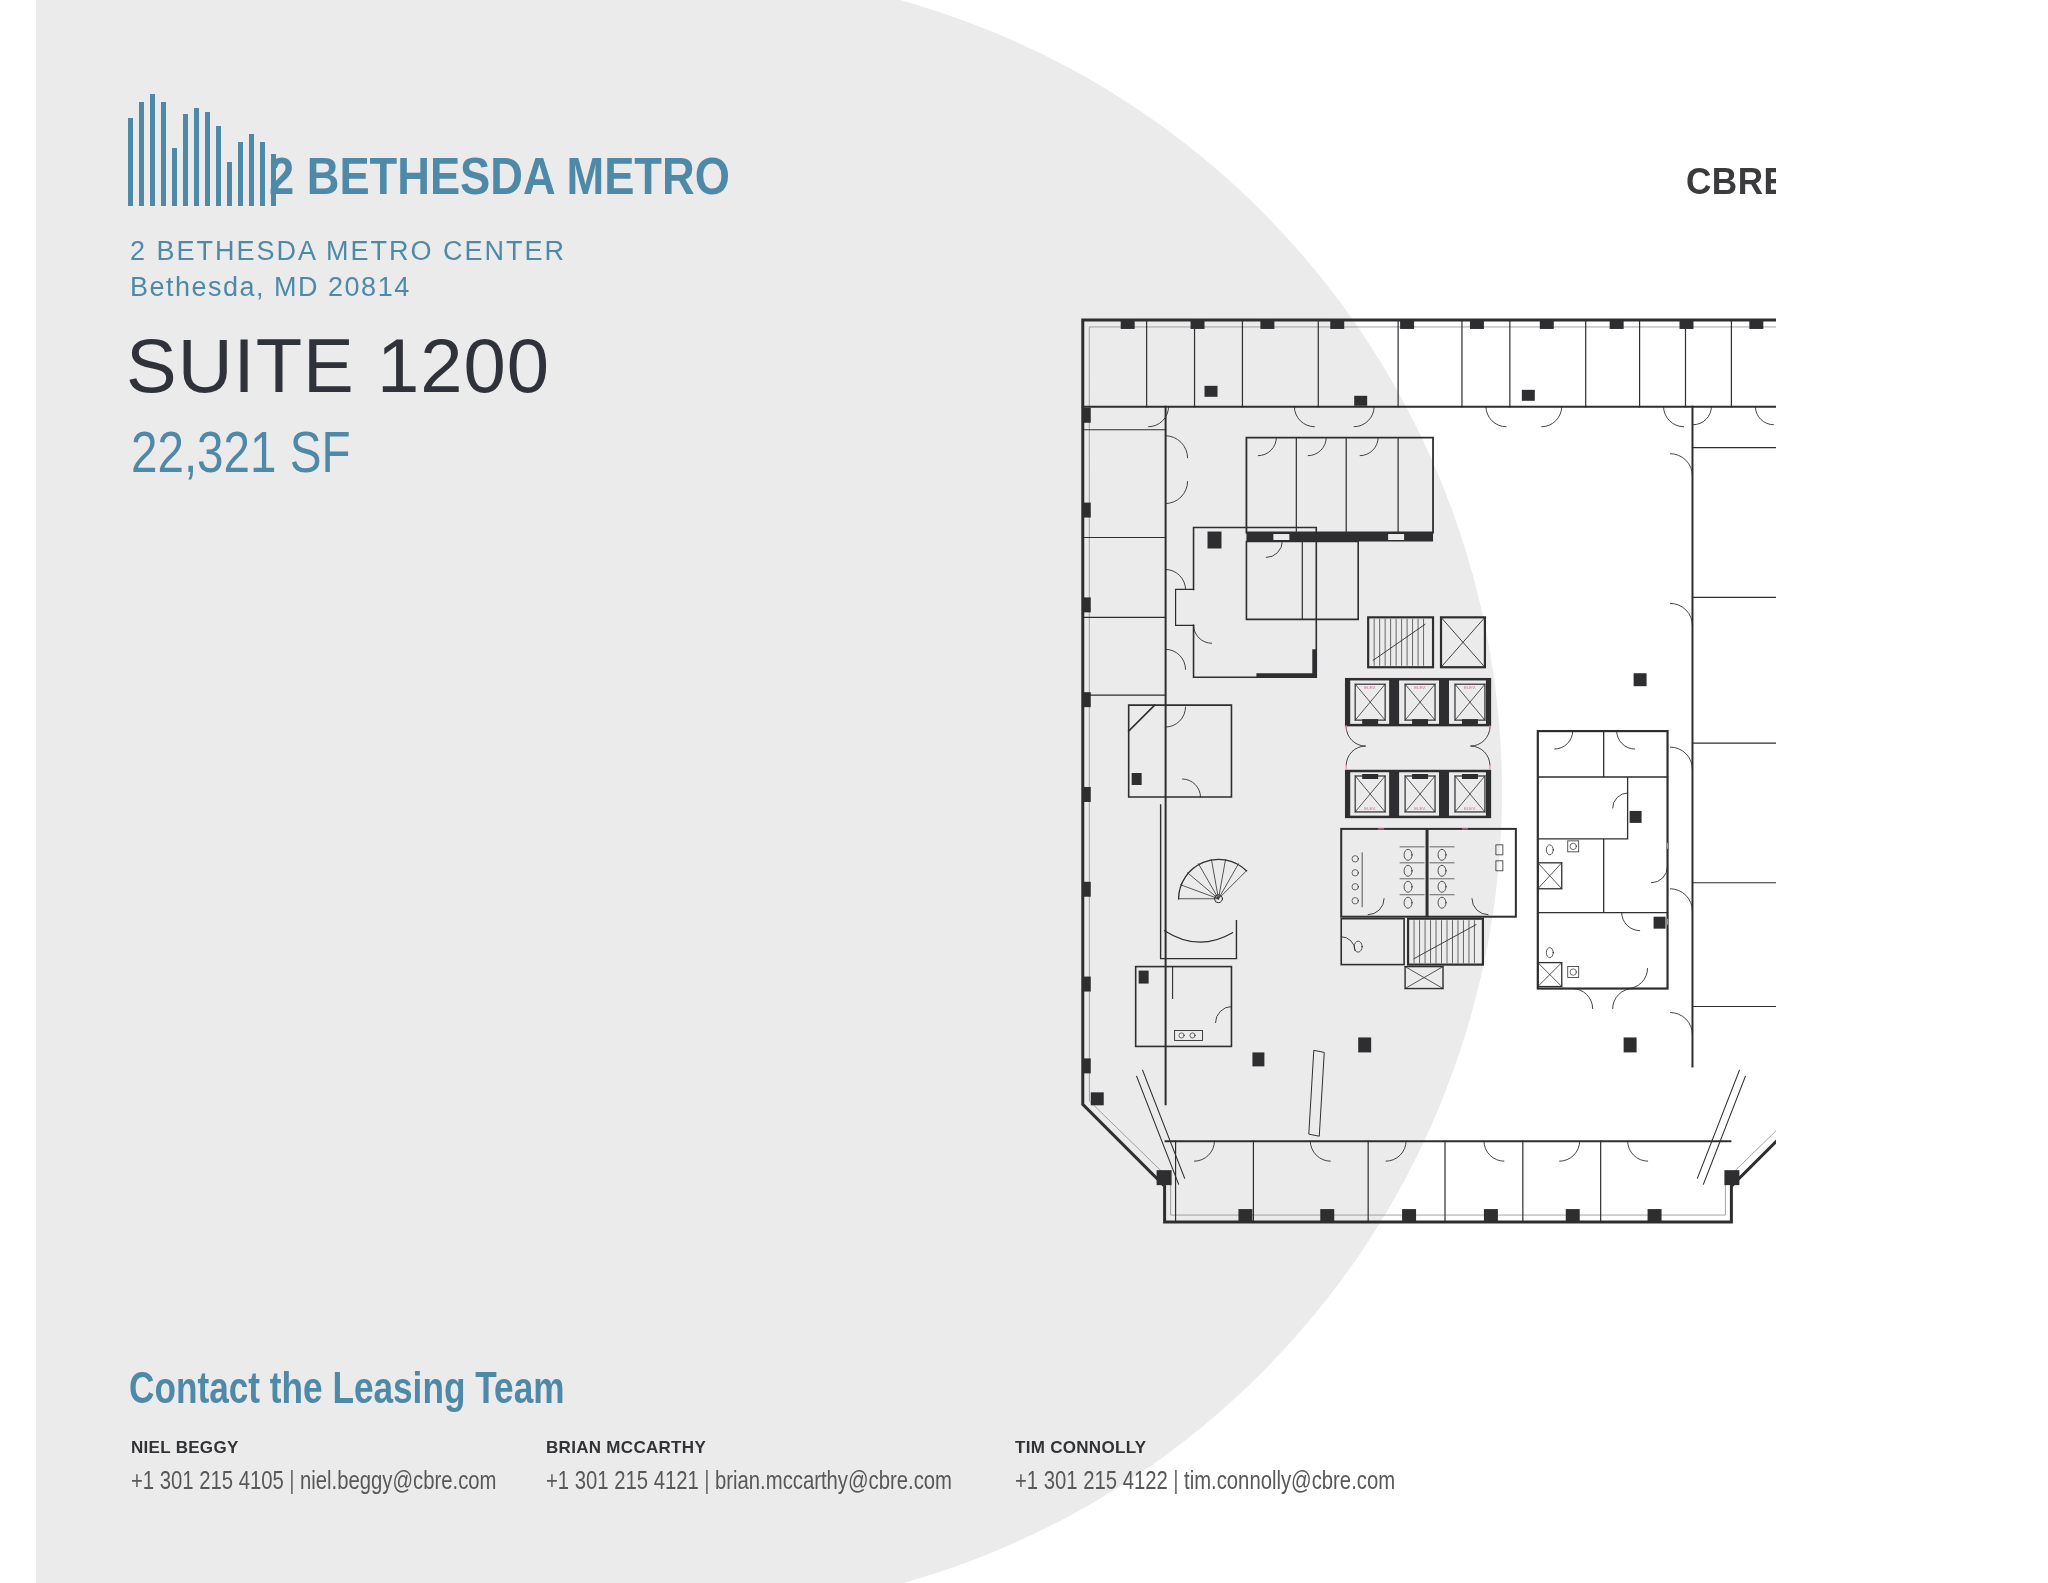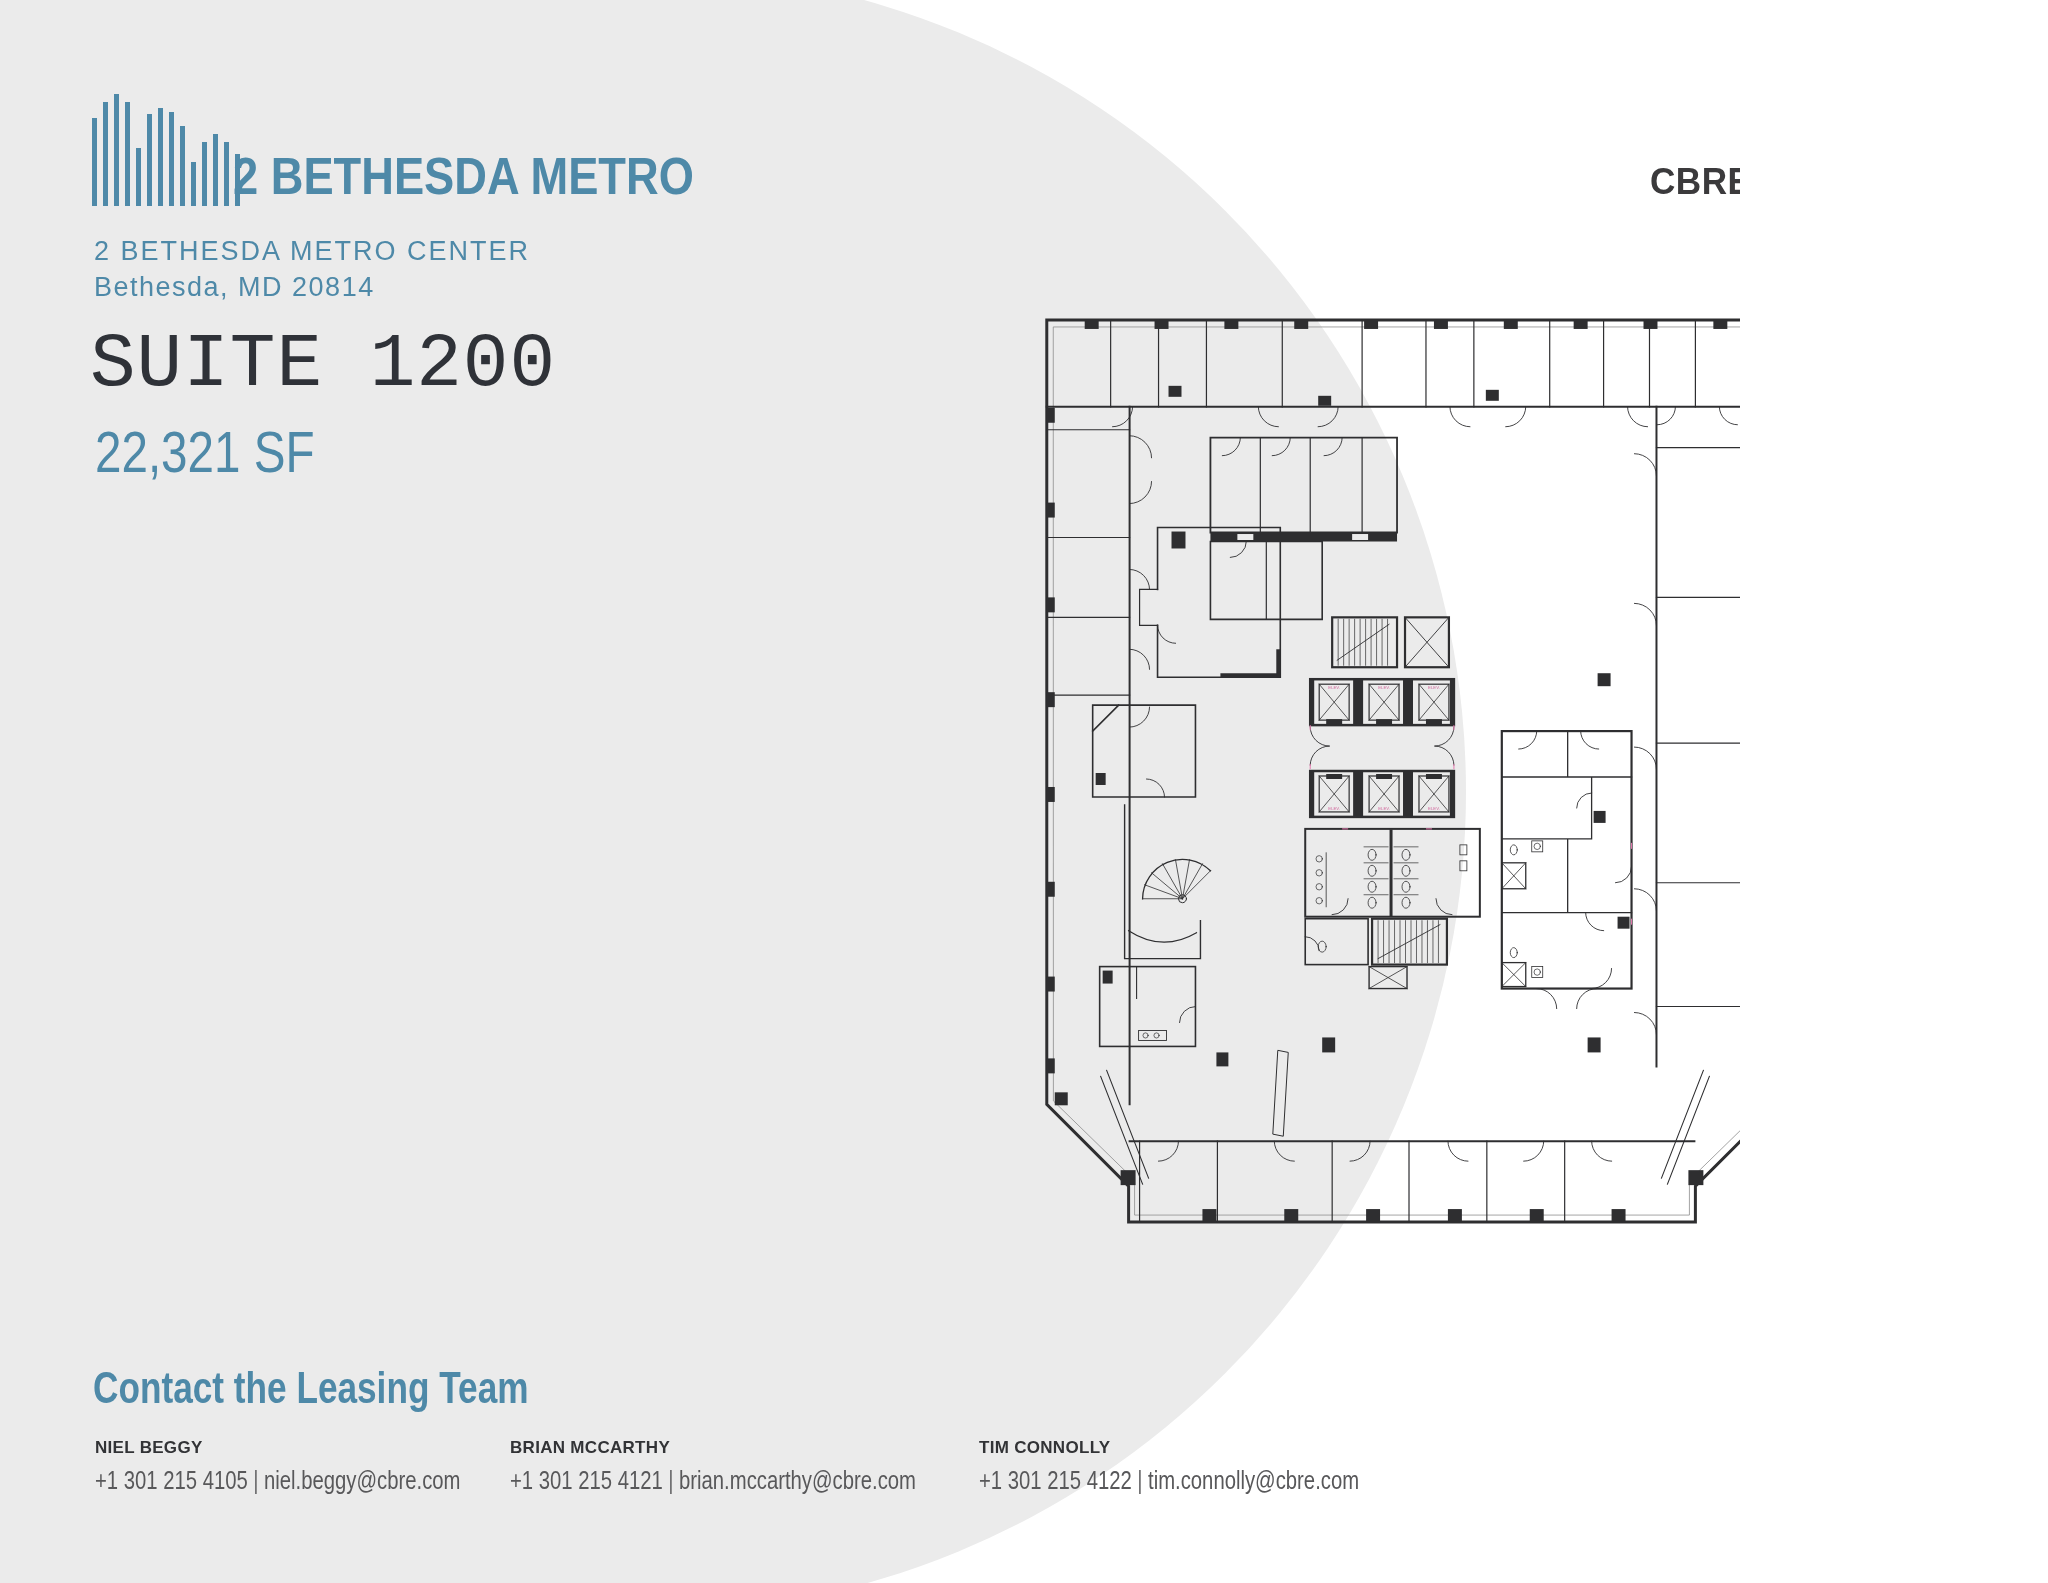--- a/index.html
+++ b/index.html
@@ -6,36 +6,36 @@
     --teal:#4e89a8;
     --dark:#2f3238;
     --name:#323336;
     --detail:#58585a;
     --plan:#2e2e30;
     --circle:#ebebeb;
   }
   *{margin:0;padding:0;box-sizing:border-box;}
   html,body{width:2048px;height:1583px;}
   body{font-family:"Liberation Sans",sans-serif;background:#fff;overflow:hidden;}
-  .page{position:relative;width:1740px;height:1583px;background:#fff;overflow:hidden;}
+  .page{position:relative;width:1740px;height:1583px;background:#fff;overflow:hidden;margin-left:36px;}
 
   
   .bg-shape{position:absolute;left:-178px;top:-30px;width:1644px;height:1644px;
     background:var(--circle);border-radius:0 822px 822px 0;}
 
   
   .logo-bars{position:absolute;left:92px;top:92px;height:114px;display:flex;gap:6px;align-items:flex-end;}
   .logo-bars span{display:inline-block;width:5px;background:var(--teal);}
   .logo-title{position:absolute;left:233px;top:146px;font-size:52px;font-weight:bold;color:var(--teal);
     letter-spacing:0;white-space:nowrap;transform:scaleX(0.87);transform-origin:left top;}
   .address{position:absolute;left:94px;top:233px;color:var(--teal);font-size:27px;line-height:36px;white-space:nowrap;}
   .address .line1{letter-spacing:2px;}
   .address .line2{letter-spacing:1.5px;}
 
-  .suite-name{position:absolute;left:90px;top:322px;font-family:Liberation Mono, monospace;
+  .suite-name{position:absolute;left:90px;top:322px;font-family:Liberation Sans, sans-serif;
     font-size:76px;color:var(--dark);letter-spacing:1px;white-space:nowrap;}
   .suite-area{position:absolute;left:95px;top:418px;font-size:58px;color:var(--teal);
     white-space:nowrap;transform:scaleX(0.82);transform-origin:left top;}
 
   
   .cbre-logo{position:absolute;left:1650px;top:160px;font-size:37px;font-weight:bold;color:#3b3a3c;
     letter-spacing:0.5px;transform:scaleX(0.95) scaleY(1.02);transform-origin:left top;white-space:nowrap;}
   .logo-divider{position:absolute;left:1770px;top:156px;width:2px;height:50px;background:#5a5b5d;}
   .cclc{position:absolute;left:1790px;top:162px;display:flex;align-items:flex-end;gap:14px;}
   .cclc-text{font-family:"Liberation Serif",serif;font-size:35px;color:#2c3036;letter-spacing:7px;white-space:nowrap;}

